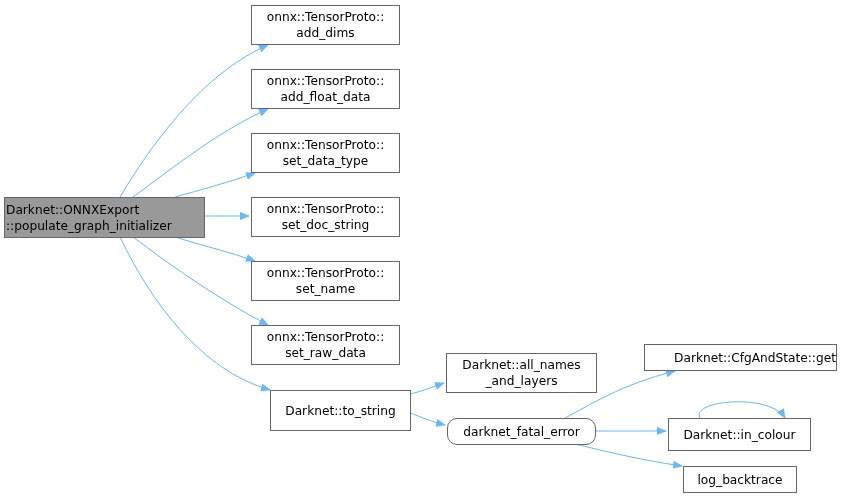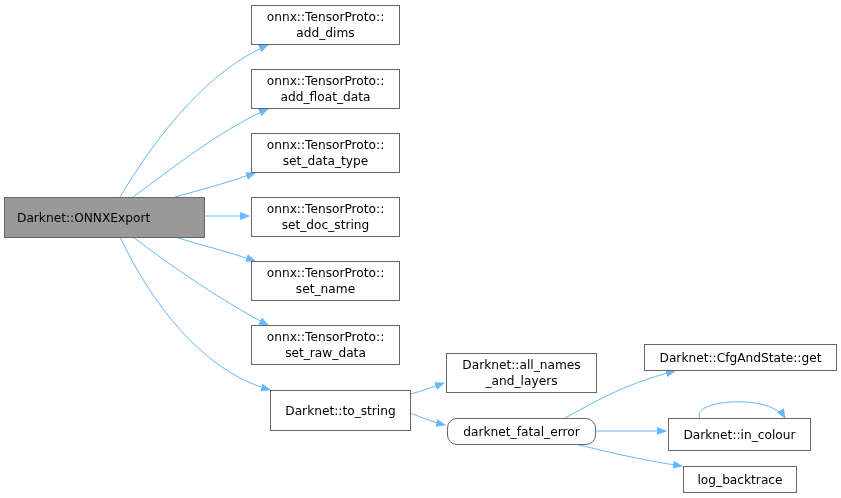--- a/index.html
+++ b/index.html
@@ -3,21 +3,21 @@
 <meta charset="utf-8">
 <style>
   html, body { margin:0; padding:0; background:#ffffff; }
   body { width:841px; height:498px; position:relative; overflow:hidden;
          font-family:"DejaVu Sans", sans-serif; }
   svg { position:absolute; left:0; top:0; }
   .node { position:absolute; box-sizing:border-box; border:1px solid #666666;
           background:#ffffff; color:#000000; font-size:12.2px; line-height:16px;
           display:flex; flex-direction:column; align-items:center; justify-content:center;
           text-align:center; cursor:pointer; white-space:pre; }
-  .node.root { background:#999999; align-items:flex-start; padding-left:12px; text-align:left; }
+  .node.root { background:#999999; align-items:flex-start; padding-left:1px; text-align:left; }
   .node span { display:block; }
 </style>
 </head>
 <body>
 
 <svg width="841" height="498">
   <defs>
     <marker id="arr" markerWidth="10" markerHeight="8" refX="9" refY="4" orient="auto" markerUnits="userSpaceOnUse">
       <path d="M0,0 L10,4 L0,8 Z" fill="#63b8ff"></path>
     </marker>
@@ -34,20 +34,21 @@
     <path d="M396,408 C410,412 425,420 445,425"></path>
     <path d="M565,418 C590,405 620,385 675,371"></path>
     <path d="M595,431 L666,431"></path>
     <path d="M575,444 C600,450 640,460 682,466"></path>
     <path d="M700,418 C690,400 770,393 785,418"></path>
   </g>
 </svg>
 
 <div class="node root" style="left:4px;top:197px;width:201px;height:41px;">
   <span>Darknet::ONNXExport</span>
+  <span>::populate_graph_initializer</span>
 </div>
 
 <div class="node" style="left:251px;top:5px;width:149px;height:40px;">
   <span>onnx::TensorProto::</span>
   <span>add_dims</span>
 </div>
 <div class="node" style="left:251px;top:69px;width:149px;height:40px;">
   <span>onnx::TensorProto::</span>
   <span>add_float_data</span>
 </div>
@@ -70,21 +71,21 @@
 <div class="node" style="left:270px;top:390px;width:141px;height:41px;">
   <span>Darknet::to_string</span>
 </div>
 <div class="node" style="left:446px;top:353px;width:151px;height:40px;">
   <span>Darknet::all_names</span>
   <span>_and_layers</span>
 </div>
 <div class="node" style="left:447px;top:418px;width:149px;height:27px;border-radius:10px;">
   <span>darknet_fatal_error</span>
 </div>
-<div class="node" style="left:644px;top:344px;width:193px;height:27px;">
+<div class="node" style="left:644px;top:344px;width:193px;height:27px;align-items:flex-end;">
   <span>Darknet::CfgAndState::get</span>
 </div>
 <div class="node" style="left:668px;top:418px;width:143px;height:33px;">
   <span>Darknet::in_colour</span>
 </div>
 <div class="node" style="left:683px;top:466px;width:114px;height:27px;">
   <span>log_backtrace</span>
 </div>
 
 </body></html>

